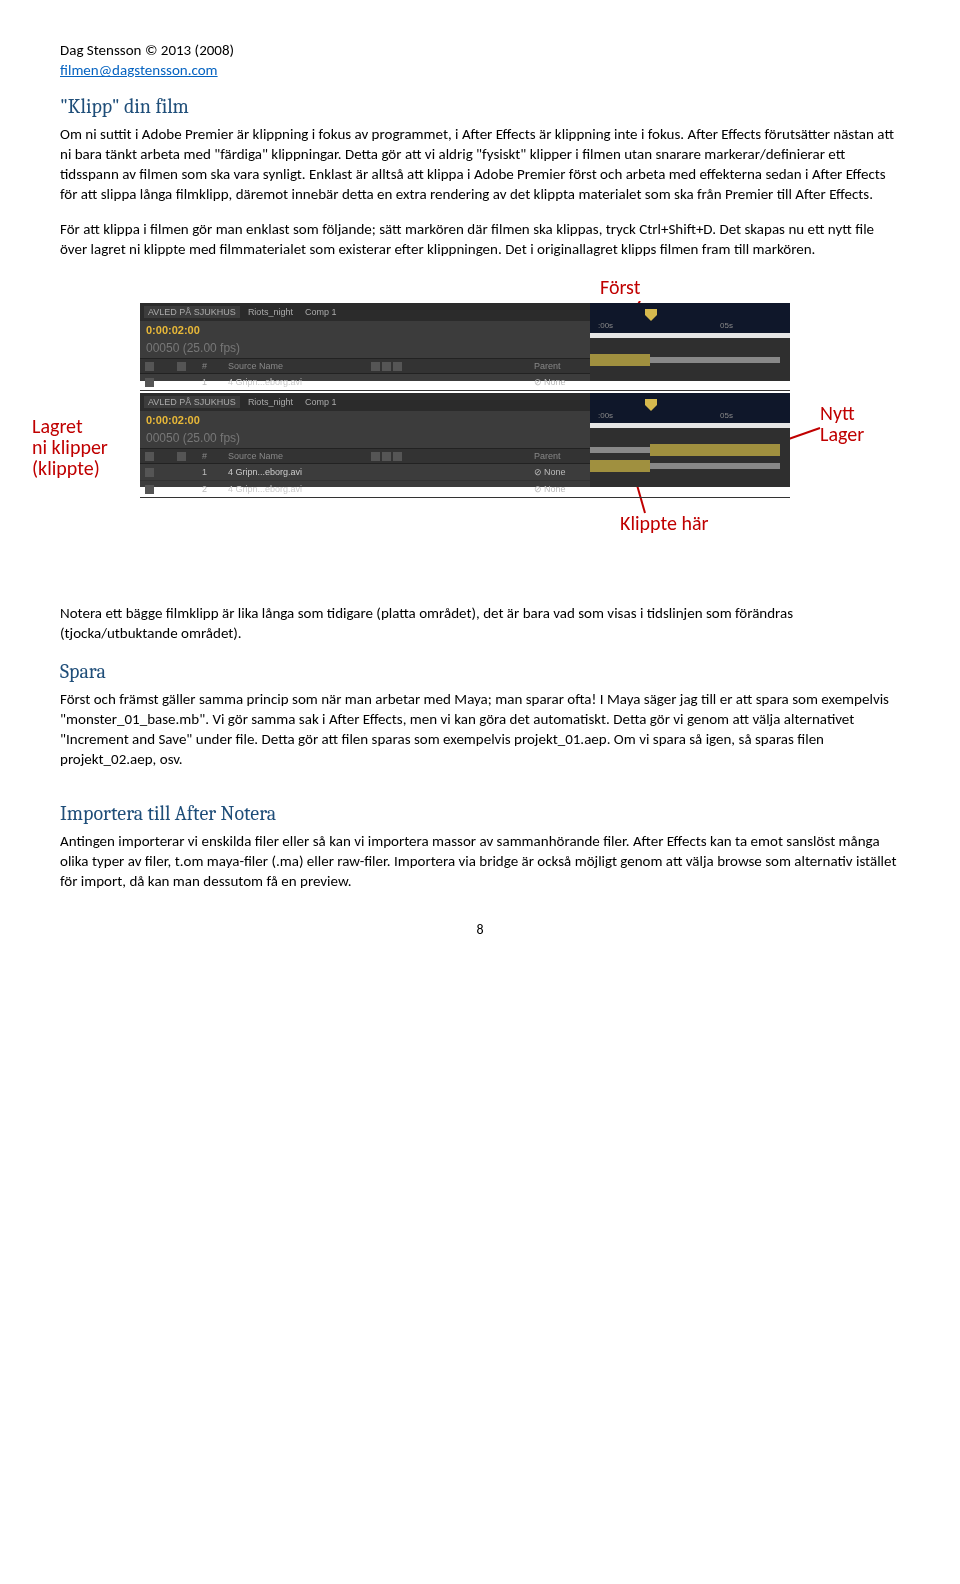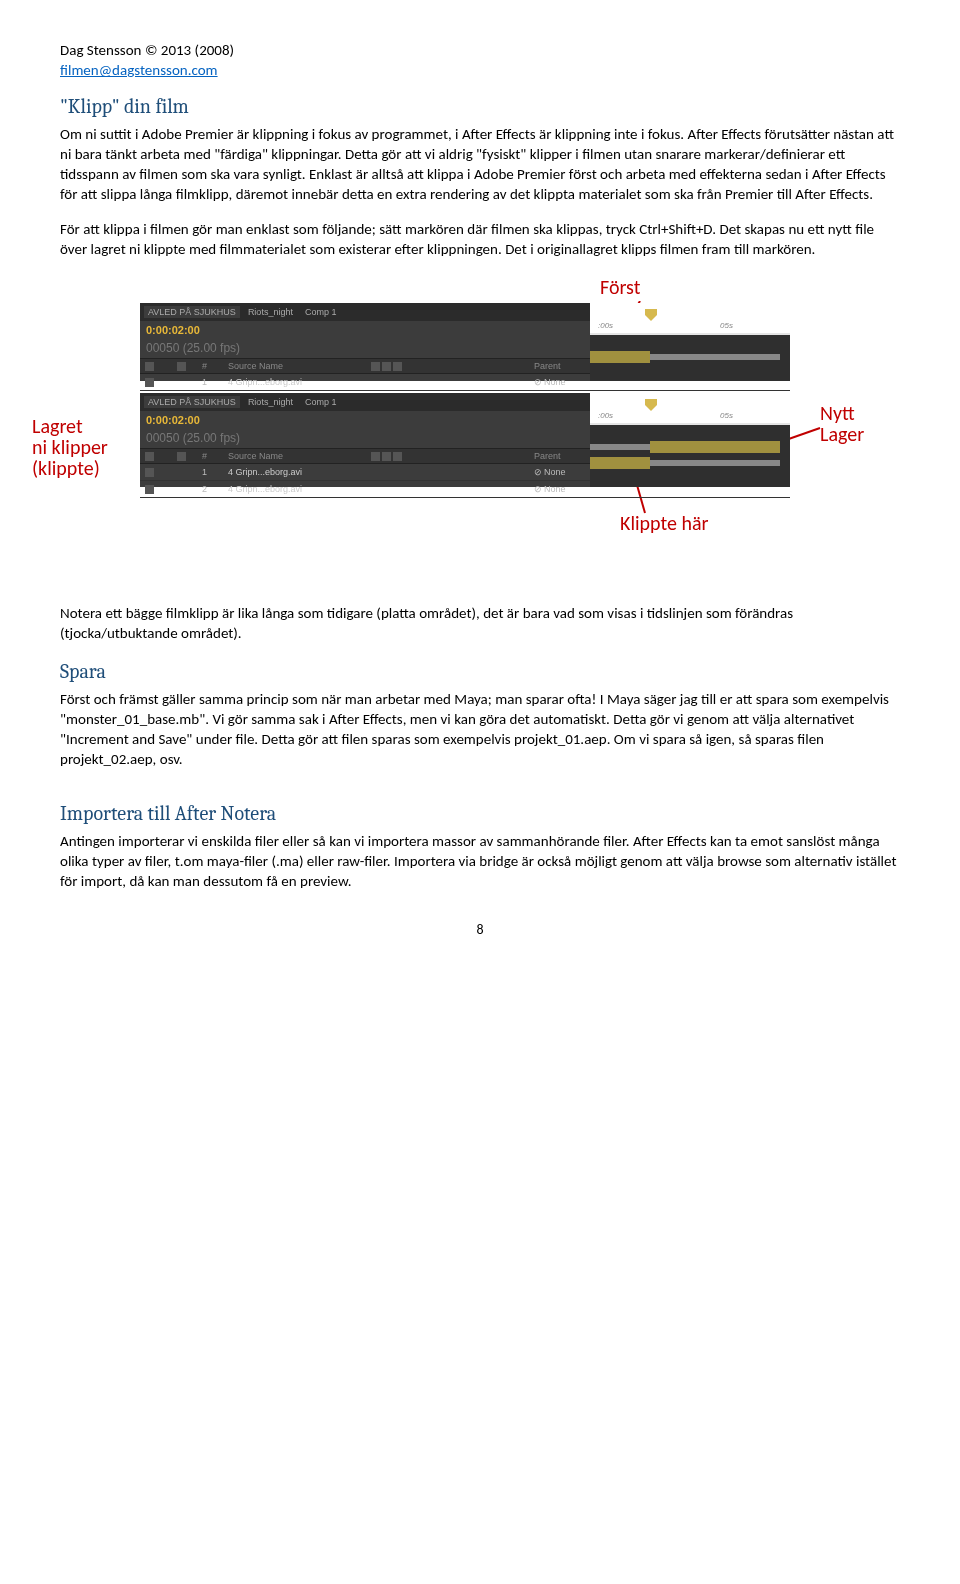--- a/index.html
+++ b/index.html
@@ -22,21 +22,21 @@
   .panel { position: absolute; background: #3c3c3c; color: #a0a0a0; font-size: 10px; font-family: Arial, sans-serif; }
   .tl-tabs { display: flex; gap: 4px; padding: 2px 4px; background: #2b2b2b; height: 14px; align-items: center; font-size: 9px; color: #aaa; }
   .tl-tab { padding: 0 4px; }
   .tl-tab.active { background: #3c3c3c; }
   .tl-time { color: #e8b838; font-size: 11px; padding: 2px 6px; font-weight: bold; }
   .tl-fps { color: #777; font-size: 12px; padding: 0 6px 2px; }
   .tl-cols { display: grid; grid-template-columns: 30px 24px 24px 140px 80px 80px 70px 1fr; align-items: center; height: 14px; background: #333; border-top: 1px solid #222; border-bottom: 1px solid #222; font-size: 9px; color: #888; padding-left: 4px; column-gap: 2px;}
   .tl-row { display: grid; grid-template-columns: 30px 24px 24px 140px 80px 80px 70px 1fr; align-items: center; height: 16px; font-size: 9px; color: #bbb; padding-left: 4px; column-gap: 2px; border-bottom: 1px solid #333;}
   .tl-row .name { color: #ccc; }
   .tl-ruler { position: absolute; top: 0; right: 0; height: 100%; width: 200px; background: #2f2f2f; }
-  .tl-ruler-top { height: 30px; background: #ffffff; border-bottom: 2px solid #e5e5e5; position: relative; font-style: italic; }
+  .tl-ruler-top { height: 30px; background: #0f172a; border-bottom: 5px solid #e5e5e5; position: relative; }
   .tick { position: absolute; top: 18px; font-size: 8px; color: #888; }
   .marker { position: absolute; top: 4px; width: 12px; height: 14px; }
   .bar { position: absolute; left: 0; height: 12px; background: #888; }
   .bar.gold { background: #a0903f; }
   .arrow { position: absolute; stroke: #c00000; fill: #c00000; }
   .pagenum { text-align: center; font-size: 14px; margin-top: 30px; }
   .ico { display:inline-block; width:9px; height:9px; background:#555; margin:0 1px; vertical-align:middle; }
 </style>
 </head>
 <body>

